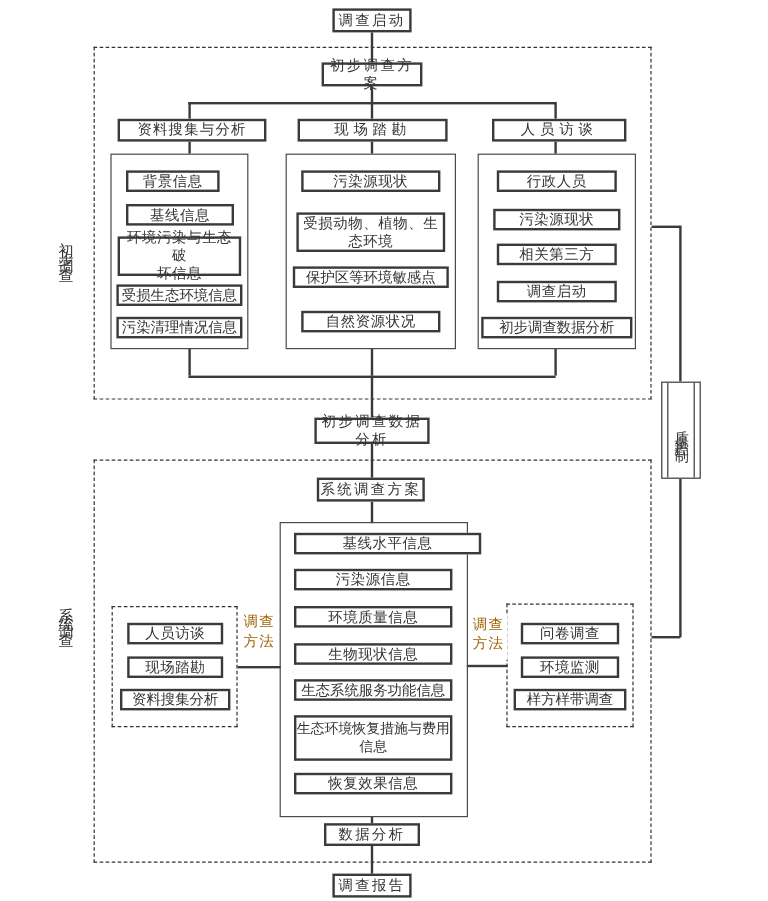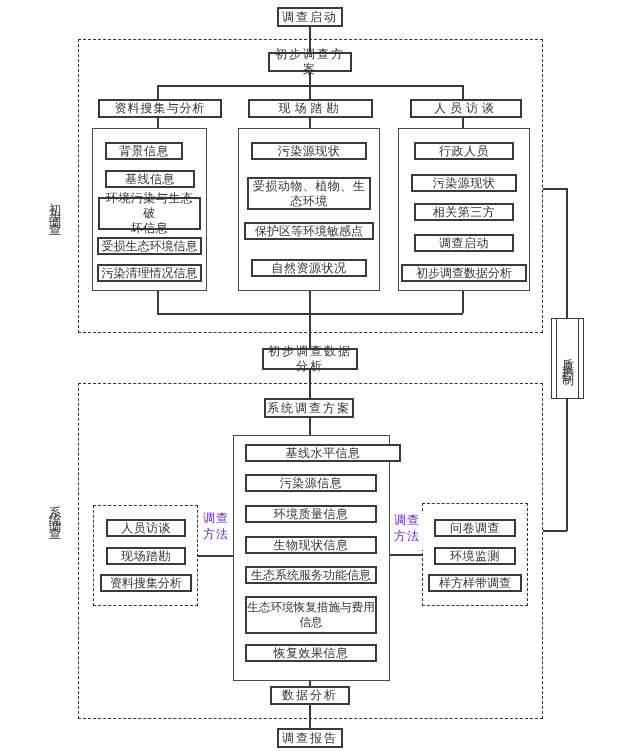--- a/index.html
+++ b/index.html
@@ -24,21 +24,21 @@
     position:absolute;writing-mode:vertical-rl;text-orientation:upright;
     font-size:12.5px;letter-spacing:7px;color:#333333;
   }
   .qc{
     position:absolute;box-sizing:border-box;border:1.5px solid #3a3a3a;background:#ffffff;
     display:flex;align-items:center;justify-content:center;
   }
   .qc-inner-line{position:absolute;top:0;bottom:0;width:1px;background:#3a3a3a;}
   .qc-text{writing-mode:vertical-rl;text-orientation:upright;font-size:12px;letter-spacing:5px;color:#333333;}
   .mlabel{
-    position:absolute;font-size:12px;line-height:16px;letter-spacing:1px;color:#6d28d9;
+    position:absolute;font-size:12px;line-height:16px;letter-spacing:1px;color:#a16207;
     text-align:center;white-space:pre-line;background:#ffffff;
   }
 </style>
 </head>
 <body>
 
 <div class="canvas">
 
   <div class="dashed" style="left:78px;top:39px;width:465px;height:294px;"></div>
   <div class="dashed" style="left:78px;top:383px;width:465px;height:336px;"></div>

